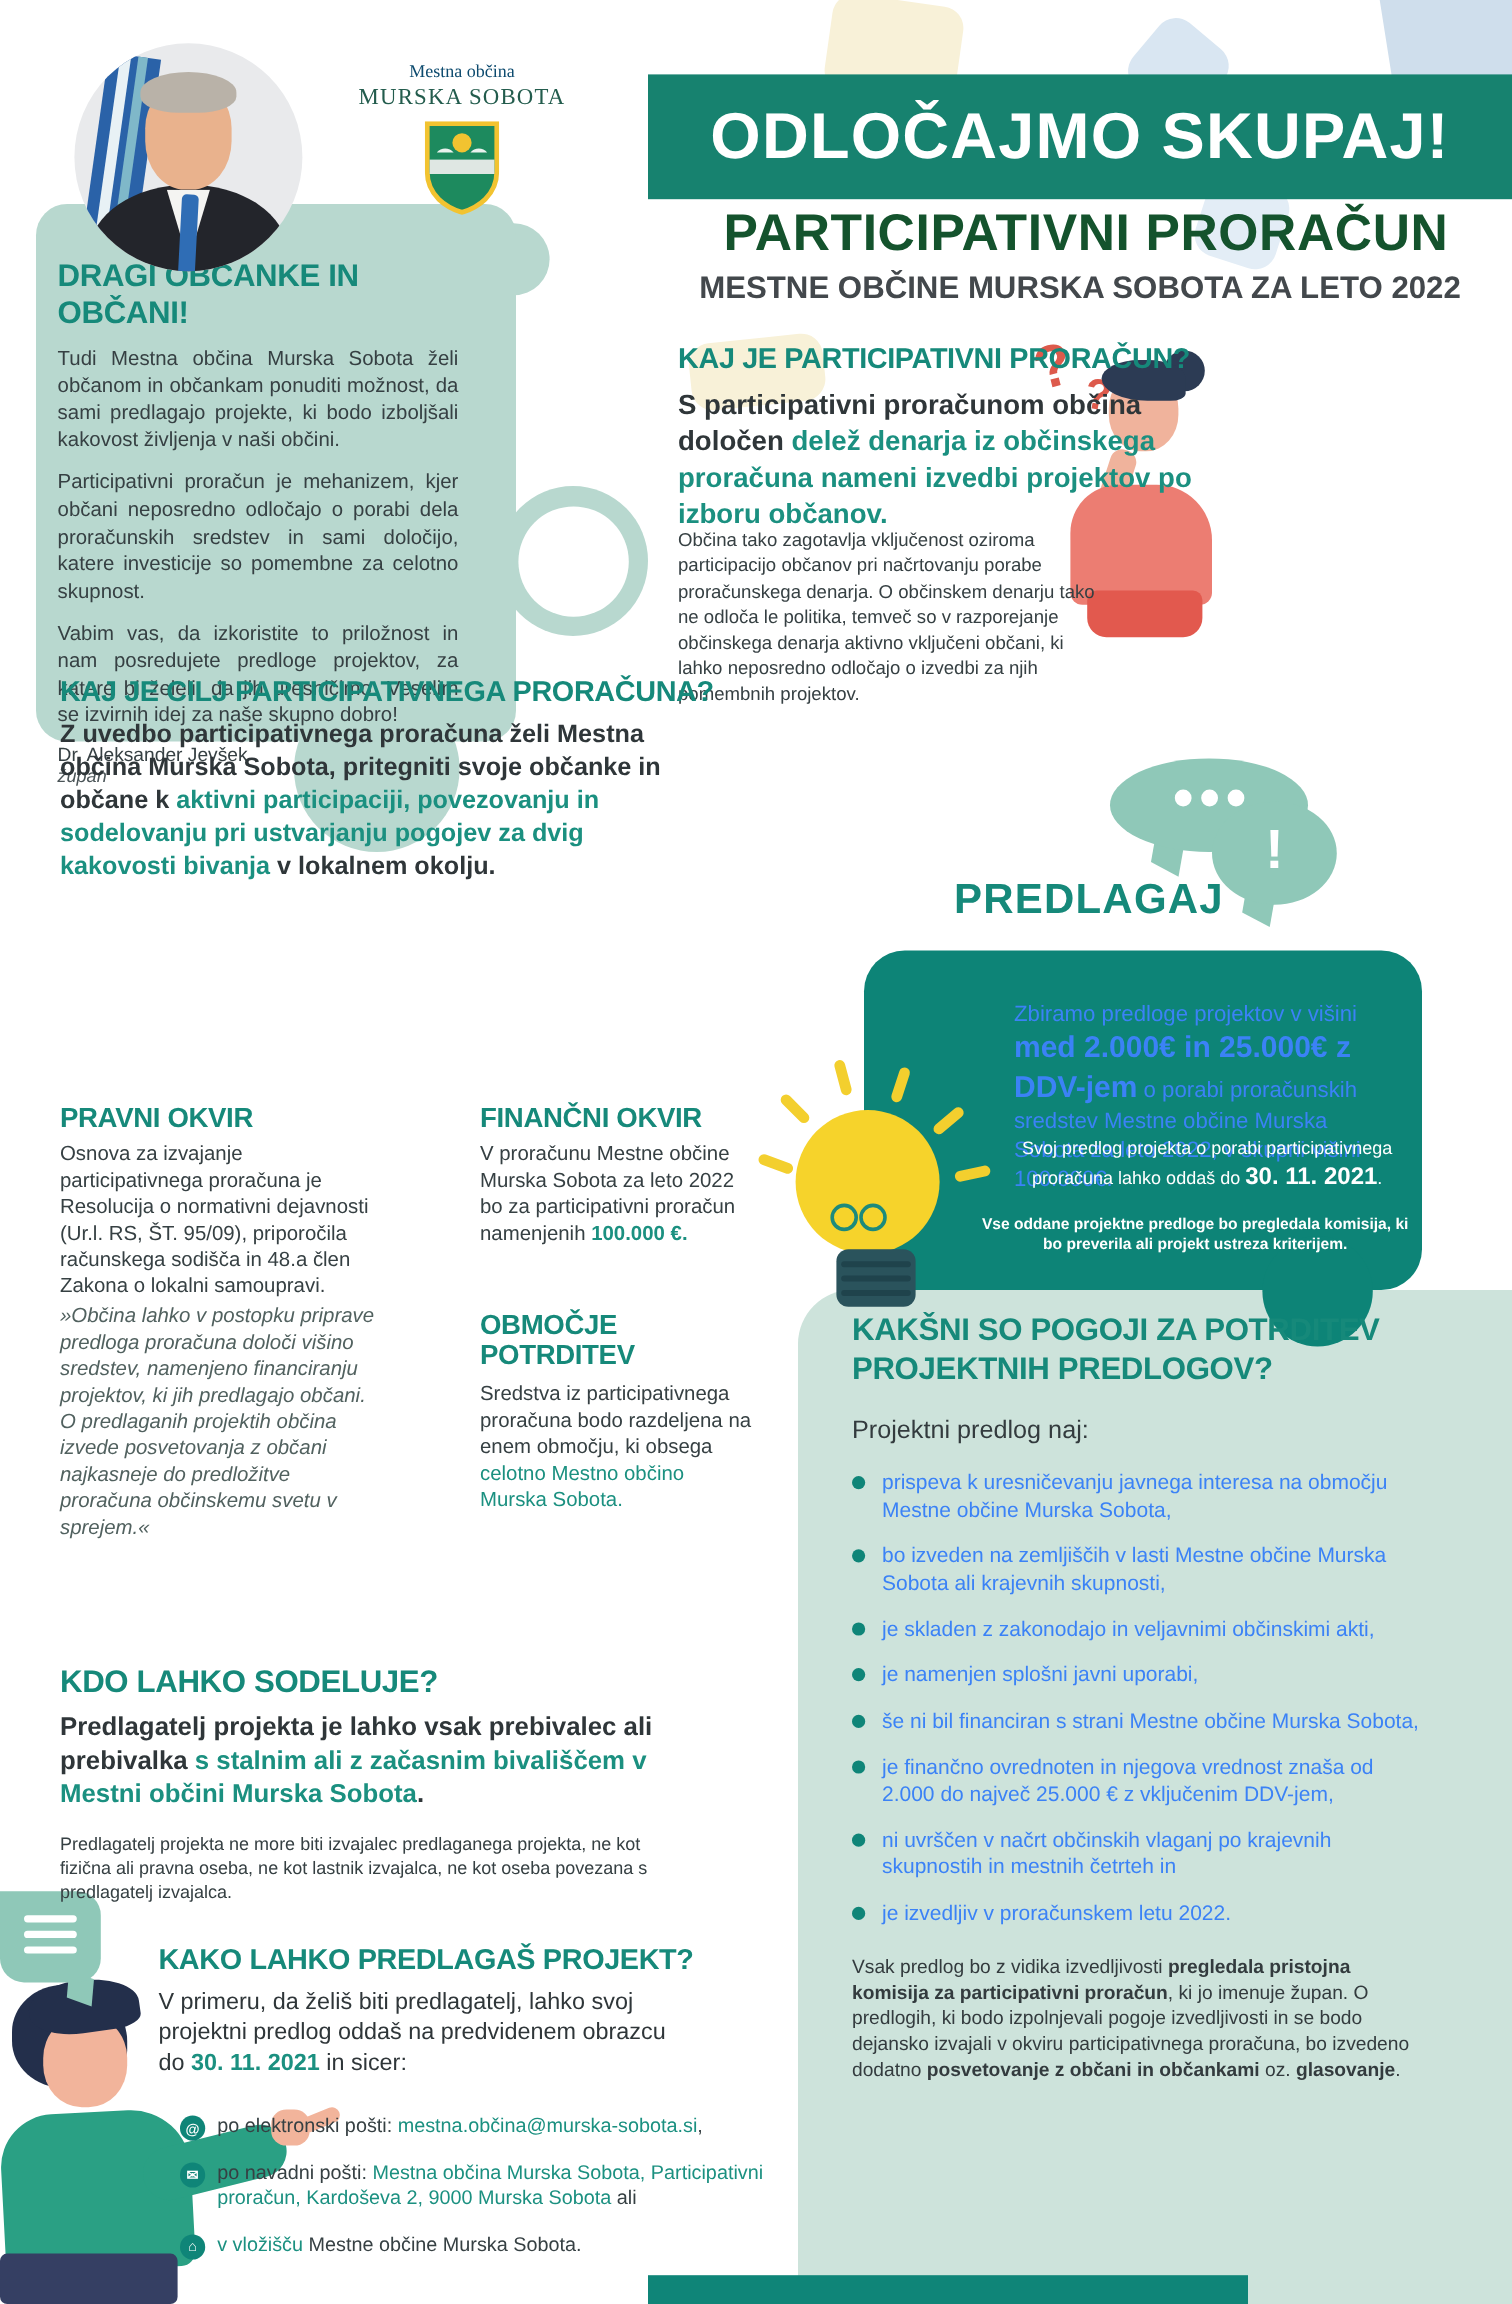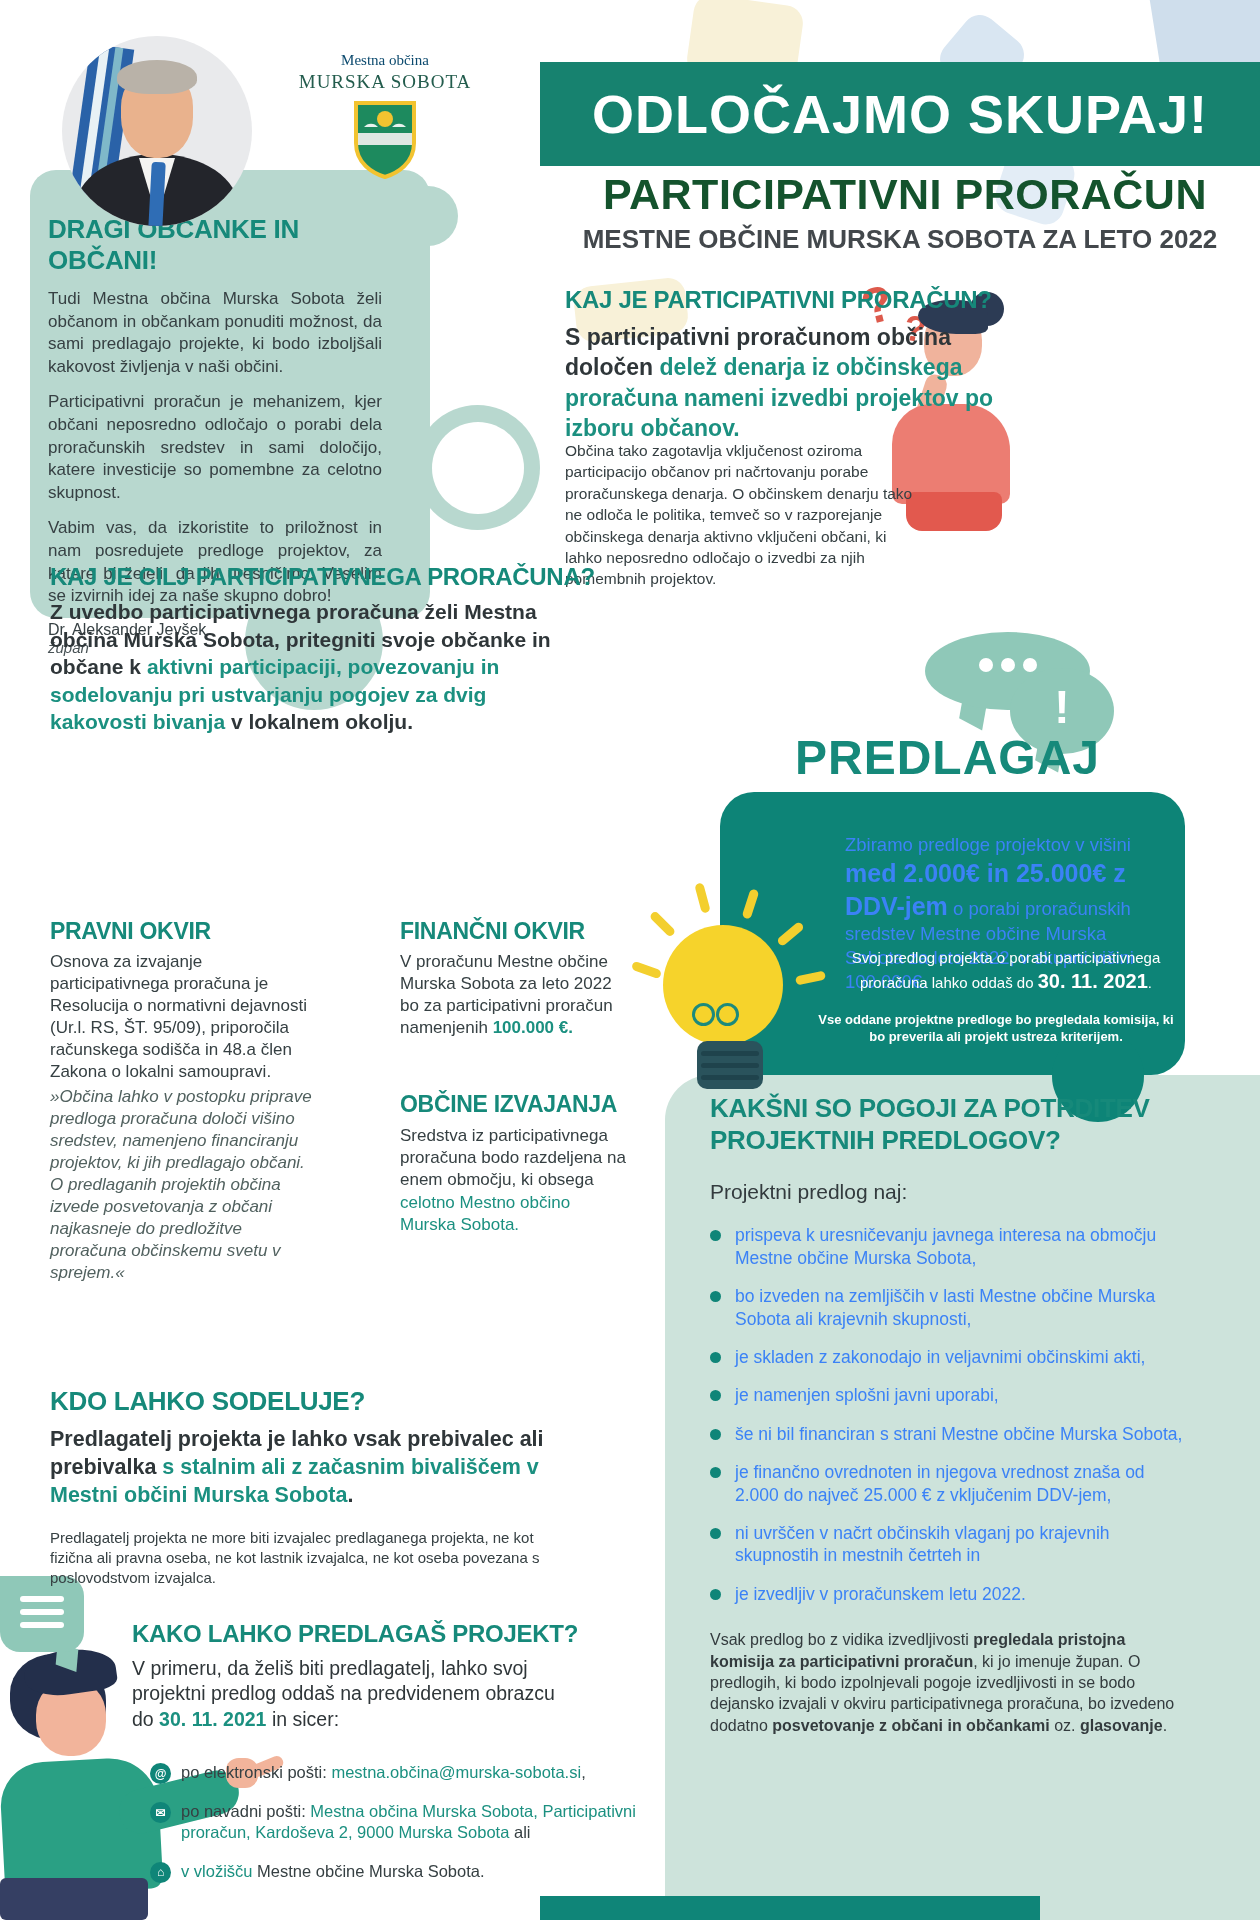--- a/index.html
+++ b/index.html
@@ -68,21 +68,21 @@
   .fin{position:absolute;left:400px;top:918px;width:228px;z-index:2;}
   .fin p,.obm p{margin:0;font-size:17px;line-height:1.3;color:#364043;}
   .obm{position:absolute;left:400px;top:1092px;width:228px;z-index:2;}
   .obm .col-h{line-height:1.1;margin-bottom:8px;}
   
   .bub{position:absolute;background:#8fc8b8;border-radius:50%;z-index:3;}
   .bub .dots{position:absolute;left:0;right:0;top:26px;text-align:center;}
   .bub .dots i{display:inline-block;width:14px;height:14px;border-radius:50%;background:#fff;margin:0 4px;}
   .bub .ex{position:absolute;left:0;right:0;top:12px;text-align:center;color:#fff;font-size:46px;font-weight:800;}
   .bub-tail{position:absolute;width:26px;height:26px;background:#8fc8b8;transform:rotate(28deg) skew(18deg);z-index:2;}
-  .pred-h{position:absolute;left:795px;top:730px;font-size:48px;font-weight:900;color:#16897a;letter-spacing:1px;z-index:4;}
+  .pred-h{position:absolute;left:795px;top:730px;font-size:35px;font-weight:900;color:#16897a;letter-spacing:1px;z-index:4;}
   .box{position:absolute;left:720px;top:792px;width:465px;height:283px;background:#0d8477;border-radius:34px;z-index:3;}
   .box-tab{position:absolute;left:1052px;top:1030px;width:92px;height:92px;background:#0d8477;border-radius:50%;z-index:3;}
   .box-p1{position:absolute;left:845px;top:833px;width:322px;text-align:left;color:#3b82f6;
           font-size:18.5px;line-height:1.3;z-index:4;}
   .box-p1 b{font-size:25px;font-weight:800;}
   .box-p2{position:absolute;left:845px;top:948px;width:322px;text-align:center;color:#fff;
           font-size:15px;line-height:1.32;z-index:4;}
   .box-p2 b{font-size:20px;font-weight:800;}
   .box-p3{position:absolute;left:818px;top:1012px;width:356px;text-align:center;color:#fff;
           font-size:13px;font-weight:700;line-height:1.3;z-index:4;}
@@ -209,21 +209,21 @@
   <div class="pravni">
     <h3 class="col-h h-teal">PRAVNI OKVIR</h3>
     <p>Osnova za izvajanje participativnega proračuna je Resolucija o normativni dejavnosti (Ur.l. RS, ŠT. 95/09), priporočila računskega sodišča in 48.a člen Zakona o lokalni samoupravi.</p>
     <p class="quote">»Občina lahko v postopku priprave predloga proračuna določi višino sredstev, namenjeno financiranju projektov, ki jih predlagajo občani. O predlaganih projektih občina izvede posvetovanja z občani najkasneje do predložitve proračuna občinskemu svetu v sprejem.«</p>
   </div>
   <div class="fin">
     <h3 class="col-h h-teal">FINANČNI OKVIR</h3>
     <p><span>V proračunu Mestne občine Murska Sobota za leto 2022 bo za participativni proračun namenjenih </span><span class="tealb">100.000 €.</span></p>
   </div>
   <div class="obm">
-    <h3 class="col-h h-teal">OBČINE IZVAJANJA</h3>
+    <h3 class="col-h h-teal">OBMOČJE POTRDITEV</h3>
     <p><span>Sredstva iz participativnega proračuna bodo razdeljena na enem območju, ki obsega </span><span class="teal">celotno Mestno občino Murska Sobota.</span></p>
   </div>
 
   <div class="bub" style="left:925px;top:632px;width:165px;height:78px;">
     <div class="dots"><i></i><i></i><i></i></div>
   </div>
   <div class="bub-tail" style="left:960px;top:698px;"></div>
   <div class="bub" style="left:1010px;top:668px;width:104px;height:86px;">
     <div class="ex">!</div>
   </div>
@@ -288,21 +288,21 @@
       <li>
           <span class="dot"></span>
           <span>je izvedljiv v proračunskem letu 2022.</span>
         </li>
     </ul>
     <p class="cond-close"><span>Vsak predlog bo z vidika izvedljivosti </span><b>pregledala pristojna komisija za participativni proračun</b><span>, ki jo imenuje župan. O predlogih, ki bodo izpolnjevali pogoje izvedljivosti in se bodo dejansko izvajali v okviru participativnega proračuna, bo izvedeno dodatno </span><b>posvetovanje z občani in občankami</b><span> oz. </span><b>glasovanje</b><span>.</span></p>
   </div>
 
   <div class="who-h h-teal">KDO LAHKO SODELUJE?</div>
   <div class="who-lead"><span>Predlagatelj projekta je lahko vsak prebivalec ali prebivalka </span><span class="tealb">s stalnim ali z začasnim bivališčem v Mestni občini Murska Sobota</span><span>.</span></div>
-  <div class="who-note">Predlagatelj projekta ne more biti izvajalec predlaganega projekta, ne kot fizična ali pravna oseba, ne kot lastnik izvajalca, ne kot oseba povezana s poslovodstvom izvajalca.</div>
+  <div class="who-note">Predlagatelj projekta ne more biti izvajalec predlaganega projekta, ne kot fizična ali pravna oseba, ne kot lastnik izvajalca, ne kot oseba povezana s predlagatelj izvajalca.</div>
 
   <div class="how-h h-teal">KAKO LAHKO PREDLAGAŠ PROJEKT?</div>
   <div class="how-intro"><span>V primeru, da želiš biti predlagatelj, lahko svoj projektni predlog oddaš na predvidenem obrazcu do </span><span class="tealb">30. 11. 2021</span><span> in sicer:</span></div>
   <div class="how-list">
     <div class="how-item">
       <span class="how-ic">@</span>
       <span class="txt"><span>po elektronski pošti: </span><span class="teal">mestna.občina@murska-sobota.si</span><span>,</span></span>
     </div>
     <div class="how-item">
       <span class="how-ic">✉</span>

